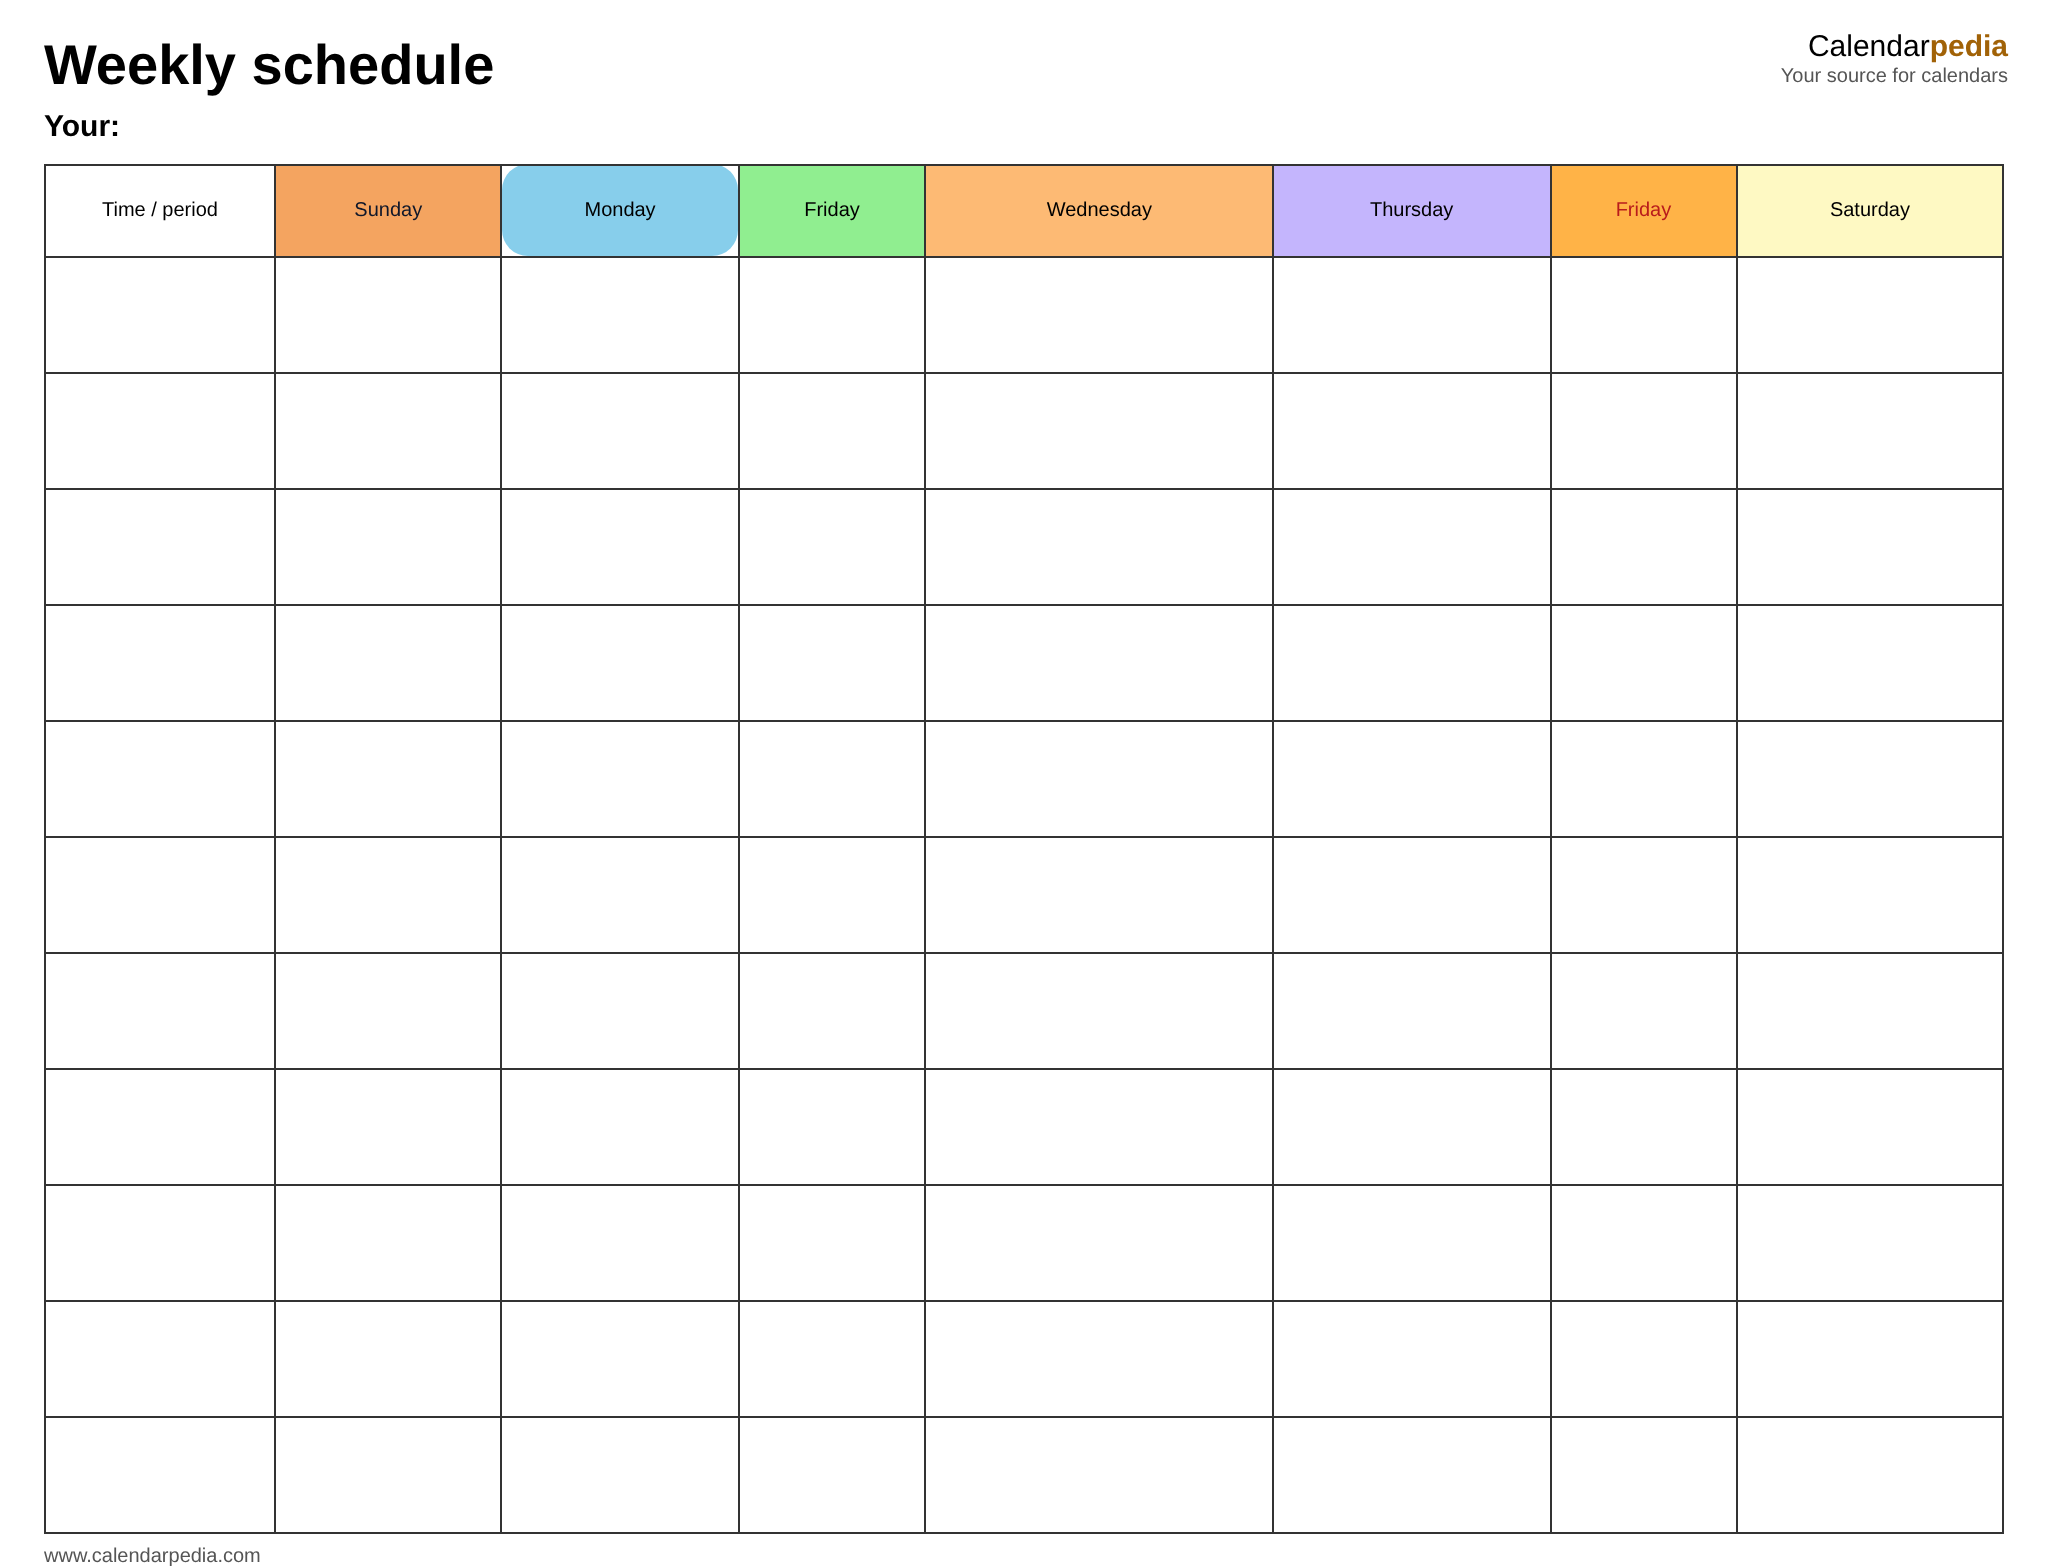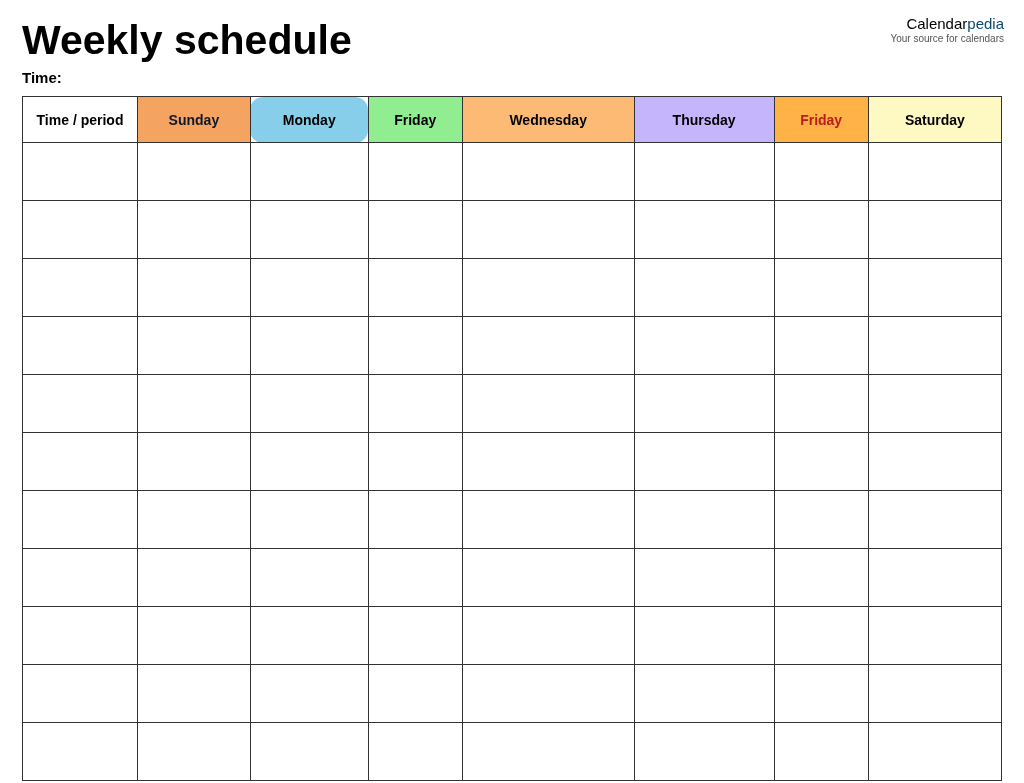--- a/index.html
+++ b/index.html
@@ -11,21 +11,21 @@
     body {
       background: #ffffff;
       font-family: Arial, sans-serif;
       width: 1024px;
       min-height: 783px;
       padding: 18px 22px 12px 22px;
       position: relative;
     }
 
     .page-title {
-      font-size: 41px;
+      font-size: 28px;
       font-weight: bold;
       color: #000;
       margin-bottom: 6px;
       line-height: 1.1;
     }
 
     .name-row {
       font-size: 15px;
       font-weight: bold;
       color: #000;
@@ -41,22 +41,22 @@
     }
 
     .brand-calendar {
       font-size: 15px;
       font-weight: normal;
       color: #000;
     }
 
     .brand-pedia {
       font-size: 15px;
-      font-weight: normal;
-      color: #0c4a6e;
+      font-weight: bold;
+      color: #a16207;
     }
 
     .brand-tagline {
       font-size: 10px;
       color: #555;
       display: block;
     }
 
     .schedule-table {
       width: 100%;
@@ -67,22 +67,22 @@
     .schedule-table th,
     .schedule-table td {
       border: 1px solid #333;
       padding: 0;
       height: 54px;
       text-align: center;
       vertical-align: middle;
     }
 
     .schedule-table thead th {
-      font-weight: bold;
-      font-size: 14px;
+      font-weight: normal;
+      font-size: 10px;
       height: 46px;
       margin-top: 36px;
     }
 
     .header-time {
       background-color: #ffffff;
       font-weight: bold;
       font-size: 13px;
       width: 115px;
     }
@@ -135,21 +135,21 @@
   </style>
 </head>
 <body>
 
 <div class="brand-logo">
   <span class="brand-calendar">Calendar<span class="brand-pedia">pedia</span></span>
   <span class="brand-tagline">Your source for calendars</span>
 </div>
 
 <h1 class="page-title">Weekly schedule</h1>
-<div class="name-row">Time:</div>
+<div class="name-row">Your:</div>
 
 <table class="schedule-table">
   <thead>
     <tr>
       <th class="header-time">Time / period</th>
       <th class="header-sunday">Sunday</th>
       <th class="header-monday">Monday</th>
       <th class="header-tuesday">Friday</th>
       <th class="header-wednesday">Wednesday</th>
       <th class="header-thursday">Thursday</th>

